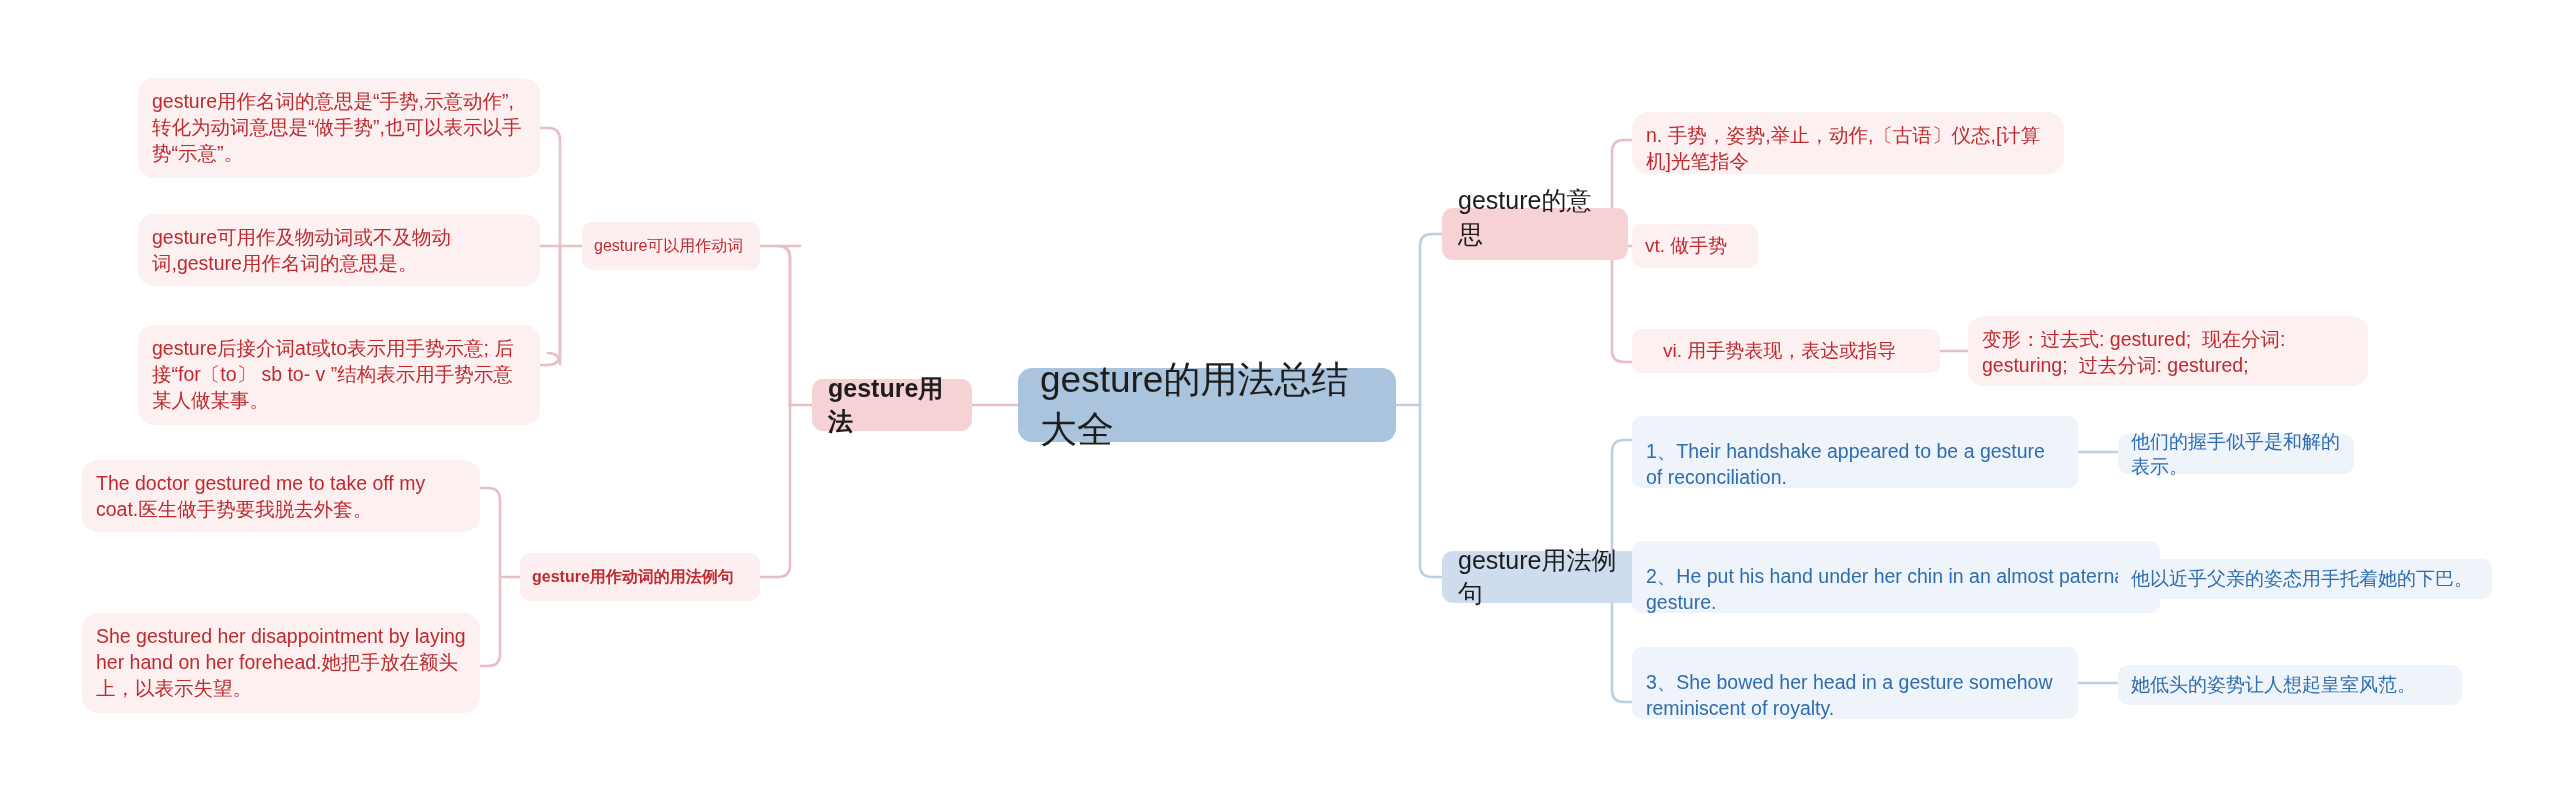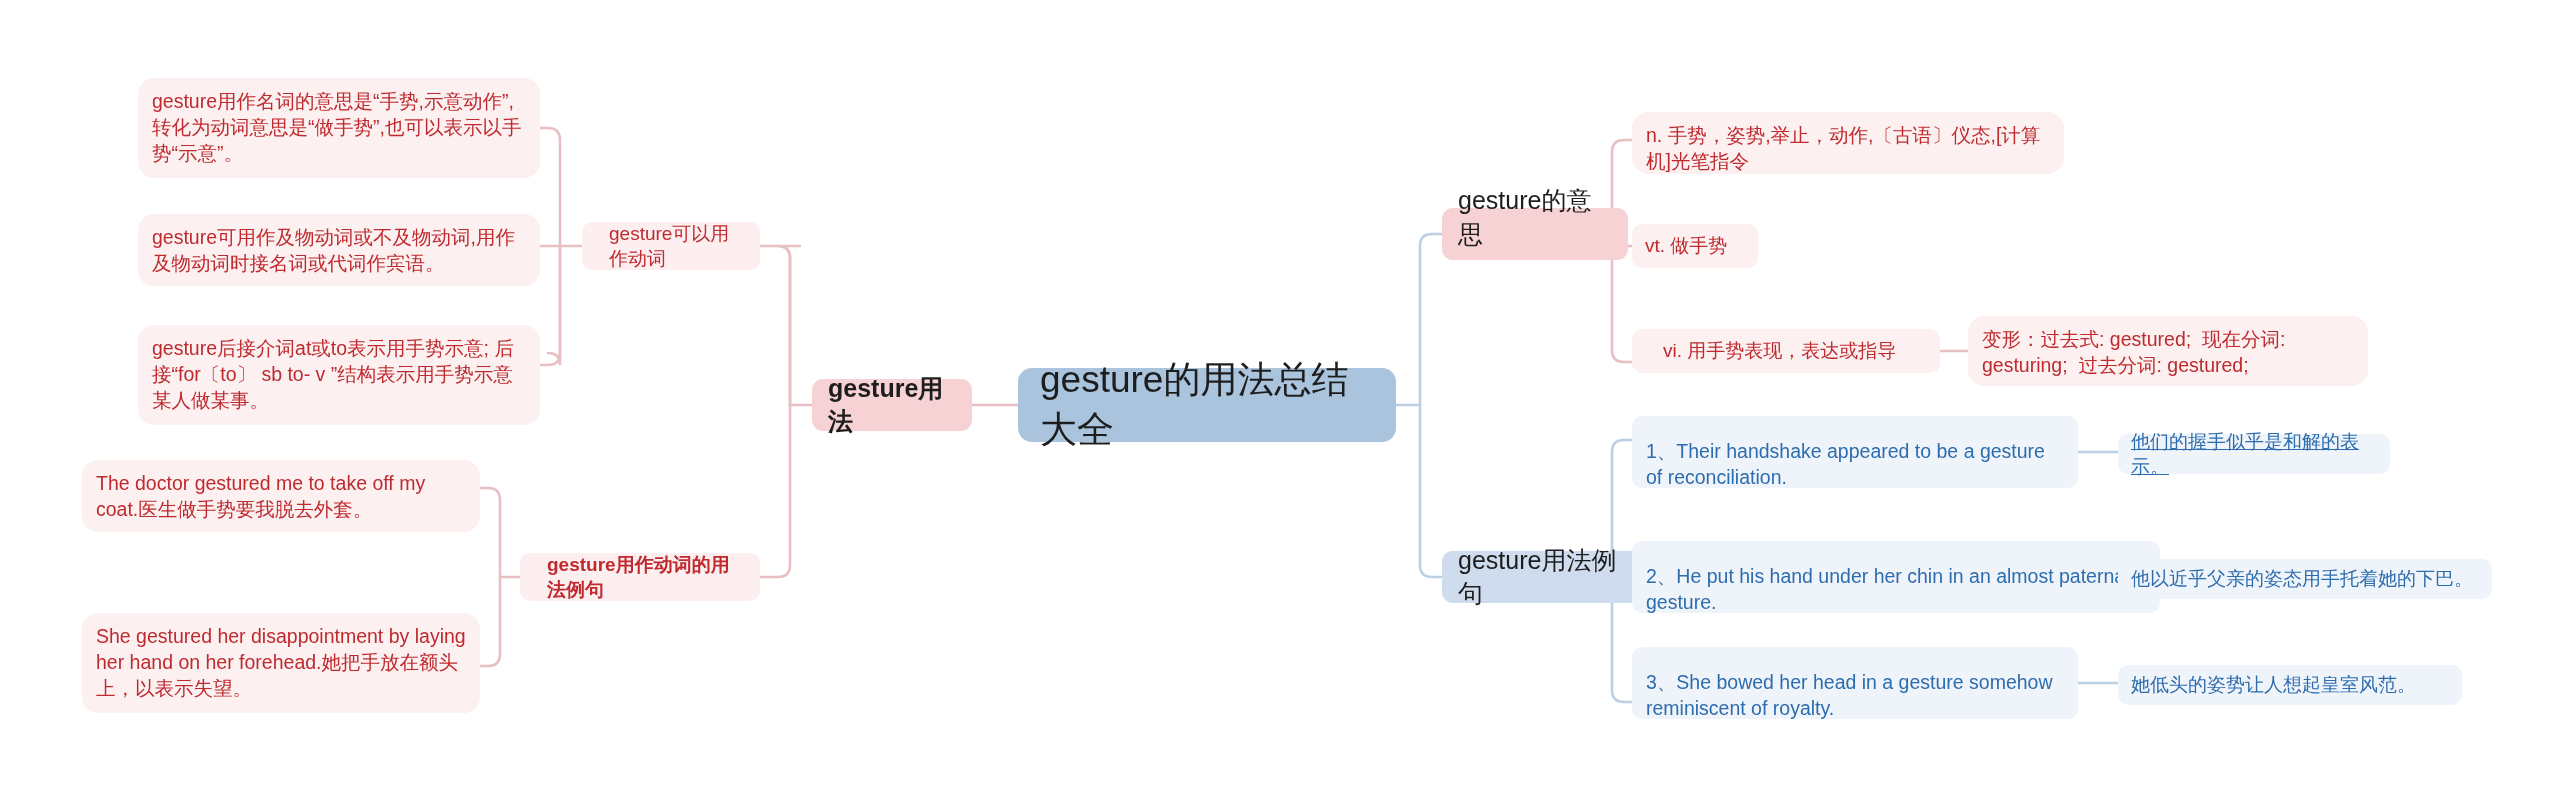--- a/index.html
+++ b/index.html
@@ -49,22 +49,22 @@
     color:#1d1d1d;
     font-size:25px;
     padding:9px 16px;
     border-radius:11px;
   }
 
   
   .sub-pink{
     background:#fdeff0;
     color:#bf2a2f;
-    font-size:19px;
-    padding:8px 27px;
+    font-size:16px;
+    padding:8px 12px;
     border-radius:10px;
   }
 
   
   .leaf-pink{
     background:#fcf0f0;
     color:#bf2a2f;
     font-size:19.5px;
     padding:10px 14px;
     border-radius:16px;
@@ -171,21 +171,21 @@
 
   <div class="node sub-pink" style="left:582px;top:222px;width:178px;height:48px;">
     <span class="txt">gesture可以用作动词</span>
   </div>
 
   <div class="node leaf-pink" style="left:138px;top:78px;width:402px;height:100px;">
     <span class="txt">gesture用作名词的意思是“手势,示意动作”,转化为动词意思是“做手势”,也可以表示以手势“示意”。</span>
   </div>
 
   <div class="node leaf-pink" style="left:138px;top:214px;width:402px;height:72px;">
-    <span class="txt">gesture可用作及物动词或不及物动词,用作及物动词时接名词或代词作宾语。</span>
+    <span class="txt">gesture可用作及物动词或不及物动词,gesture用作名词的意思是。</span>
   </div>
 
   <div class="node leaf-pink" style="left:138px;top:325px;width:402px;height:100px;">
     <span class="txt">gesture后接介词at或to表示用手势示意; 后接“for〔to〕 sb to- v ”结构表示用手势示意某人做某事。</span>
   </div>
 
   <div class="node sub-pink" style="left:520px;top:553px;width:240px;height:48px;font-weight:bold;">
     <span class="txt">gesture用作动词的用法例句</span>
   </div>
 
@@ -217,21 +217,21 @@
     <span class="txt">变形：过去式: gestured;  现在分词: gesturing;  过去分词: gestured;</span>
   </div>
 
   <div class="node branch-blue" style="left:1442px;top:551px;width:200px;height:52px;">
     <span class="txt">gesture用法例句</span>
   </div>
 
   <div class="node leaf-blue" style="left:1632px;top:416px;width:446px;height:72px;">
     <span class="txt">1、Their handshake appeared to be a gesture of reconciliation.</span>
   </div>
-  <div class="node leaf-blue-sm" style="left:2118px;top:434px;width:272px;height:40px;text-decoration:underline;">
+  <div class="node leaf-blue-sm" style="left:2118px;top:434px;width:236px;height:40px;">
     <span class="txt">他们的握手似乎是和解的表示。</span>
   </div>
 
   <div class="node leaf-blue" style="left:1632px;top:541px;width:528px;height:72px;">
     <span class="txt">2、He put his hand under her chin in an almost paternal gesture.</span>
   </div>
   <div class="node leaf-blue-sm" style="left:2118px;top:559px;width:374px;height:40px;">
     <span class="txt">他以近乎父亲的姿态用手托着她的下巴。</span>
   </div>
 

